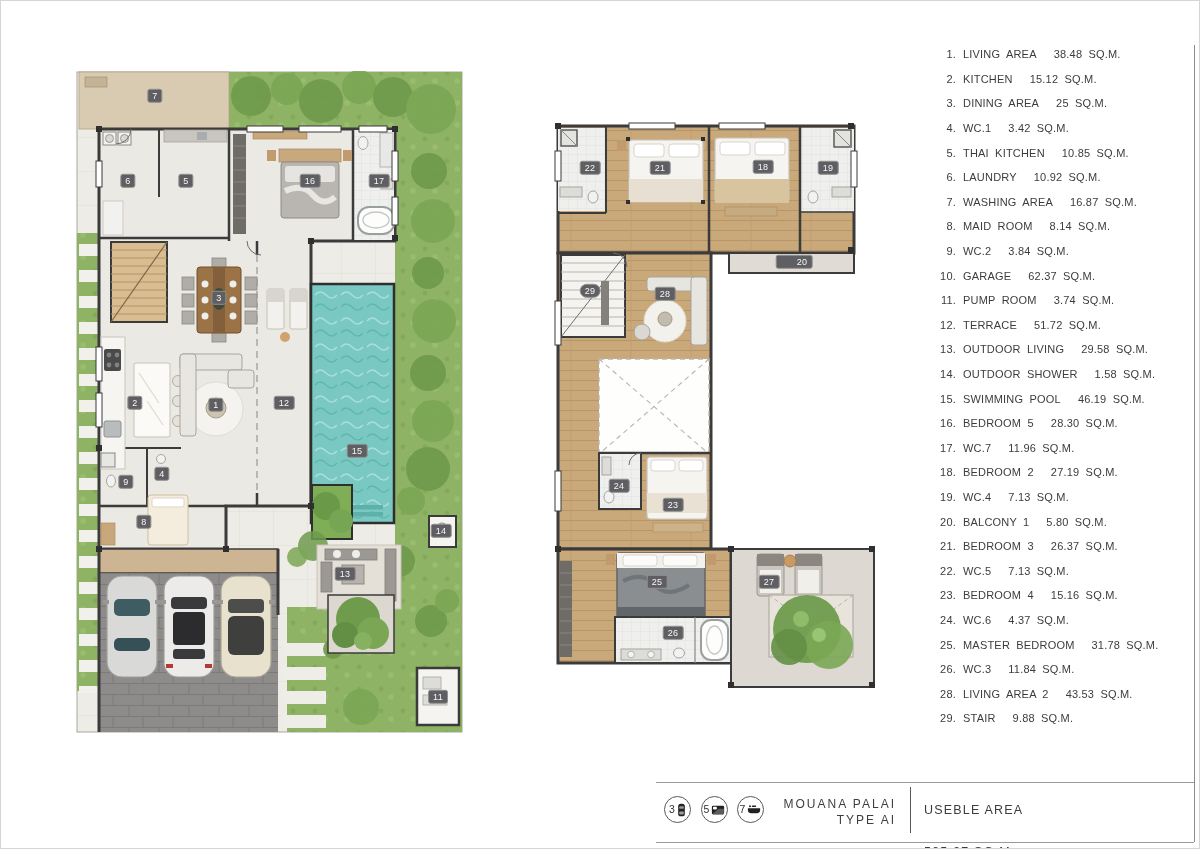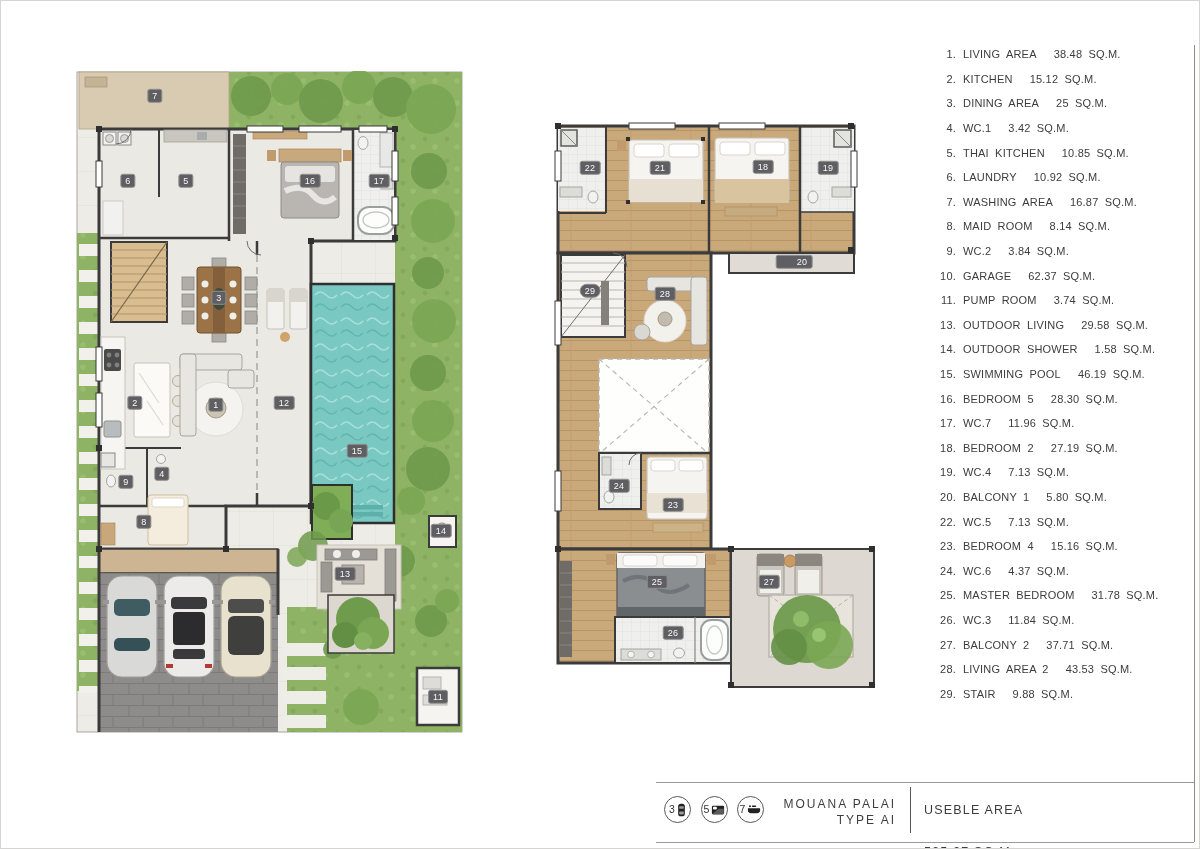--- a/index.html
+++ b/index.html
@@ -557,20 +557,25 @@
         <span class="ln">10.</span>
         <span class="lm">GARAGE</span>
         <span class="lv">62.37 SQ.M.</span>
       </div>
       <div class="lrow">
         <span class="ln">11.</span>
         <span class="lm">PUMP ROOM</span>
         <span class="lv">3.74 SQ.M.</span>
       </div>
       <div class="lrow">
+        <span class="ln">12.</span>
+        <span class="lm">TERRACE</span>
+        <span class="lv">51.72 SQ.M.</span>
+      </div>
+      <div class="lrow">
         <span class="ln">13.</span>
         <span class="lm">OUTDOOR LIVING</span>
         <span class="lv">29.58 SQ.M.</span>
       </div>
       <div class="lrow">
         <span class="ln">14.</span>
         <span class="lm">OUTDOOR SHOWER</span>
         <span class="lv">1.58 SQ.M.</span>
       </div>
       <div class="lrow">
@@ -597,20 +602,25 @@
         <span class="ln">19.</span>
         <span class="lm">WC.4</span>
         <span class="lv">7.13 SQ.M.</span>
       </div>
       <div class="lrow">
         <span class="ln">20.</span>
         <span class="lm">BALCONY 1</span>
         <span class="lv">5.80 SQ.M.</span>
       </div>
       <div class="lrow">
+        <span class="ln">21.</span>
+        <span class="lm">BEDROOM 3</span>
+        <span class="lv">26.37 SQ.M.</span>
+      </div>
+      <div class="lrow">
         <span class="ln">22.</span>
         <span class="lm">WC.5</span>
         <span class="lv">7.13 SQ.M.</span>
       </div>
       <div class="lrow">
         <span class="ln">23.</span>
         <span class="lm">BEDROOM 4</span>
         <span class="lv">15.16 SQ.M.</span>
       </div>
       <div class="lrow">
@@ -620,25 +630,20 @@
       </div>
       <div class="lrow">
         <span class="ln">25.</span>
         <span class="lm">MASTER BEDROOM</span>
         <span class="lv">31.78 SQ.M.</span>
       </div>
       <div class="lrow">
         <span class="ln">26.</span>
         <span class="lm">WC.3</span>
         <span class="lv">11.84 SQ.M.</span>
-      </div>
-      <div class="lrow">
-        <span class="ln">27.</span>
-        <span class="lm">BALCONY 2</span>
-        <span class="lv">37.71 SQ.M.</span>
       </div>
       <div class="lrow">
         <span class="ln">28.</span>
         <span class="lm">LIVING AREA 2</span>
         <span class="lv">43.53 SQ.M.</span>
       </div>
       <div class="lrow">
         <span class="ln">29.</span>
         <span class="lm">STAIR</span>
         <span class="lv">9.88 SQ.M.</span>

